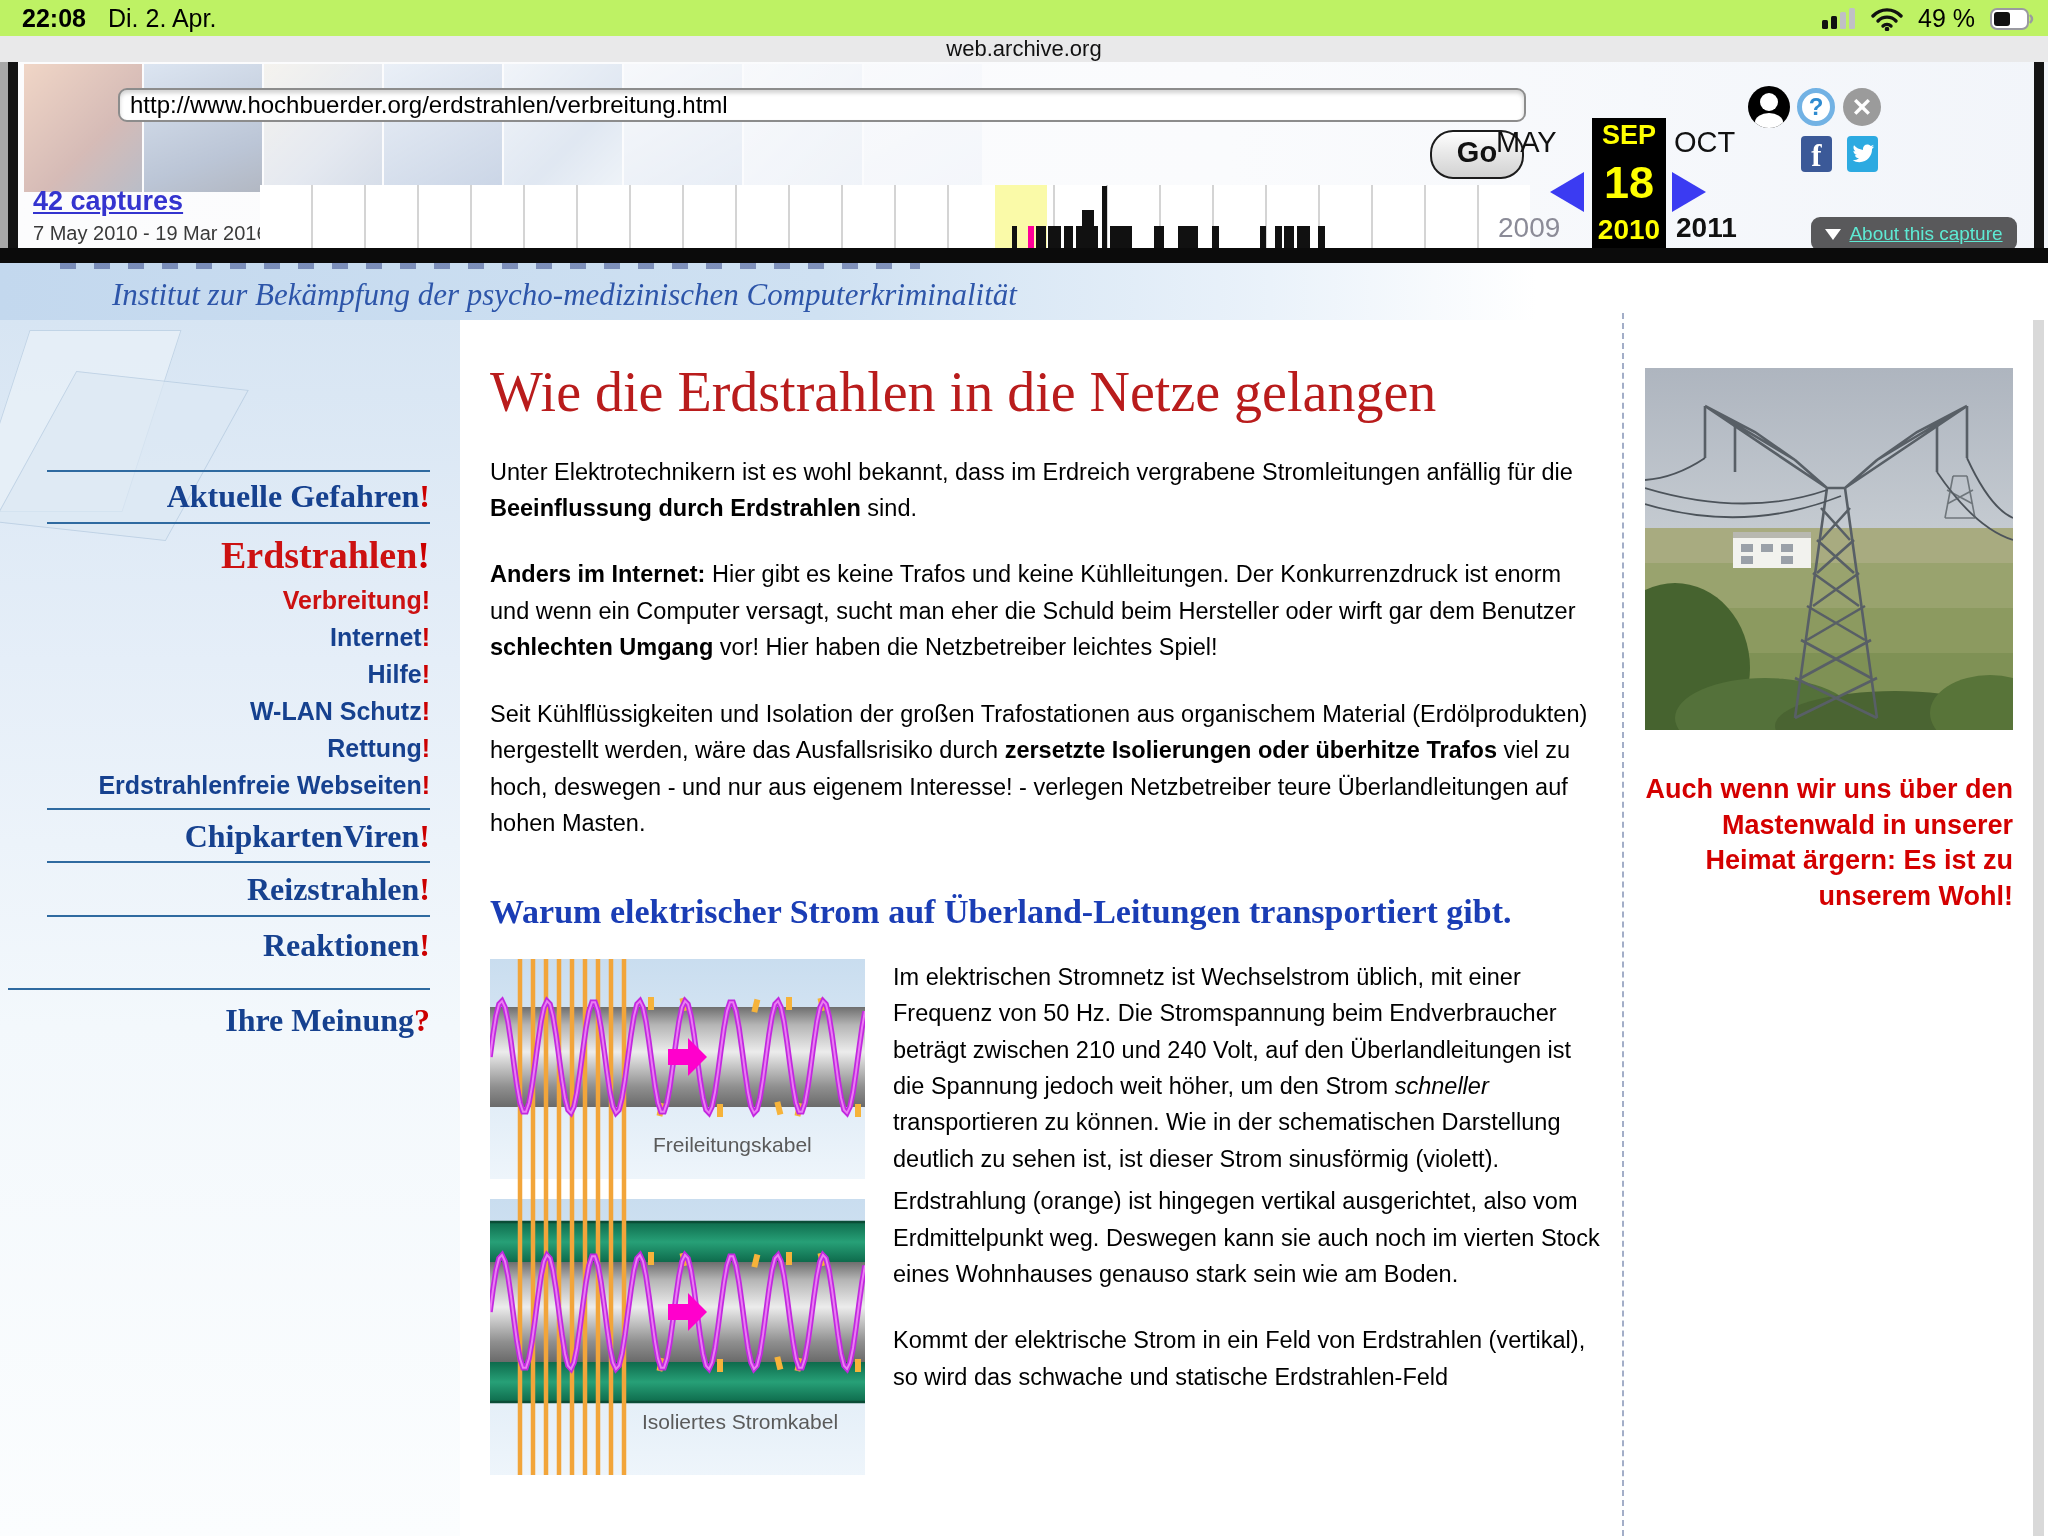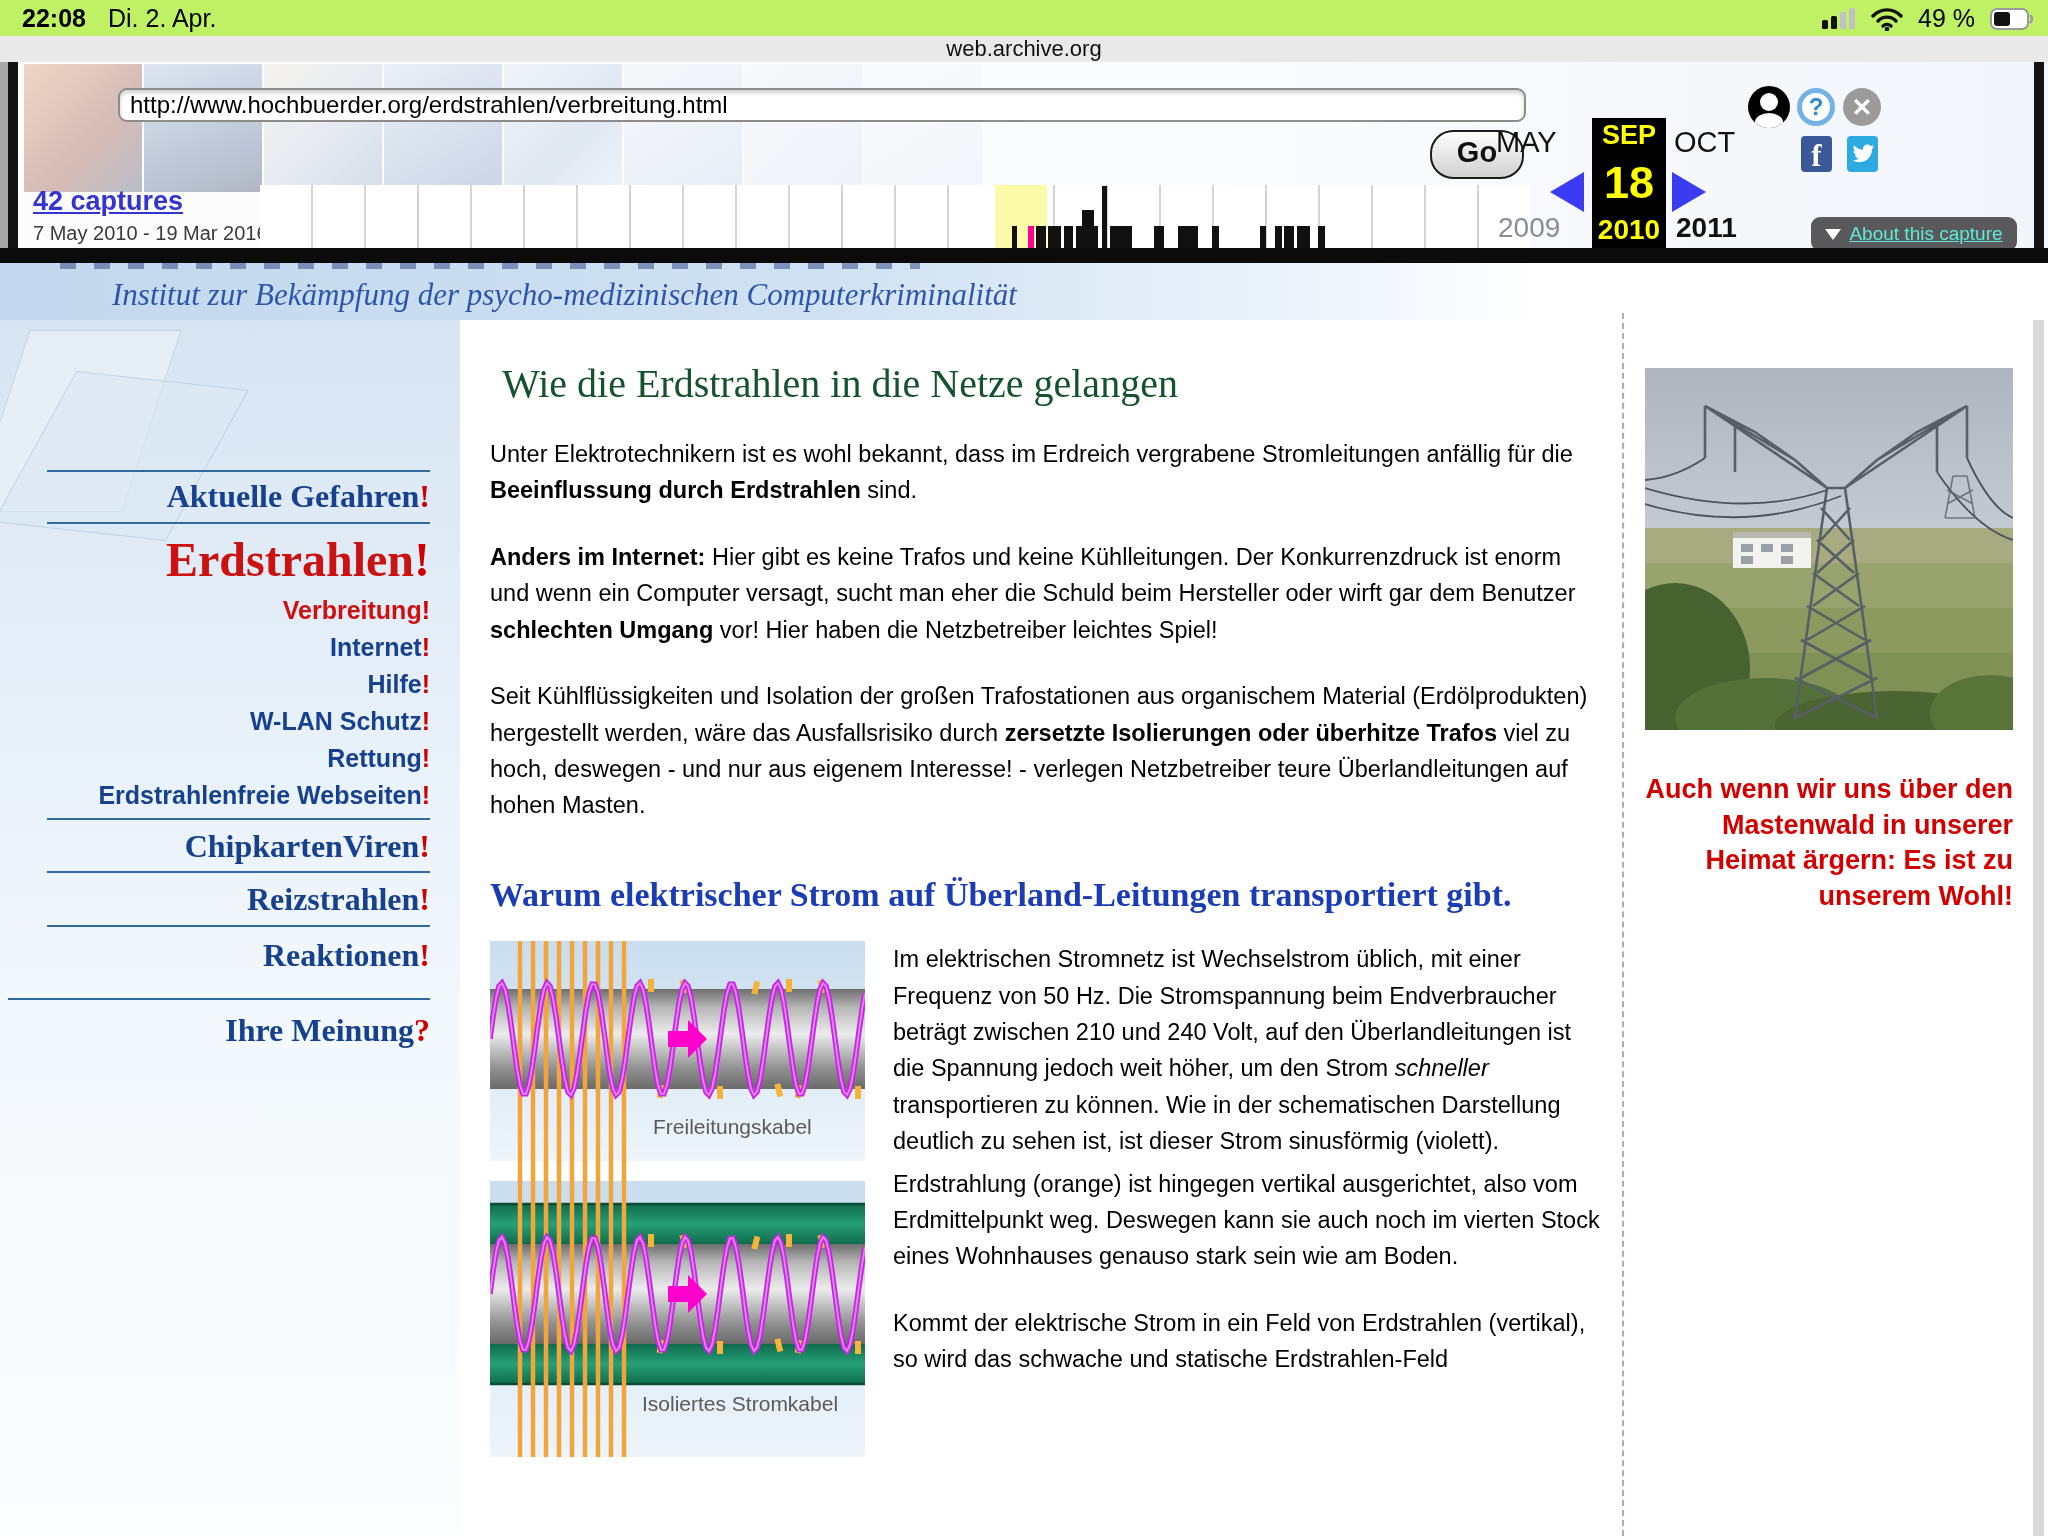--- a/index.html
+++ b/index.html
@@ -88,27 +88,27 @@
   #sidebar{position:absolute;left:0;top:57px;width:460px;height:1216px;
            background:linear-gradient(180deg,#d7e5f3 0%,#e5eef8 28%,#f3f8fc 58%,#fbfdfe 100%);}
   .map1{position:absolute;left:0;top:10px;width:150px;height:180px;background:#e9f1f8;border:1px solid #bcd0e4;transform:skewX(-18deg);opacity:.8;}
   .map2{position:absolute;left:30px;top:60px;width:180px;height:150px;background:#dde9f4;border:1px solid #b2c8de;transform:skewX(-24deg) rotate(6deg);opacity:.7;}
   #nav{position:absolute;left:0;top:150px;width:430px;text-align:right;}
   .nav-hr{border:none;border-top:2px solid #2f6aa0;height:0;width:383px;margin:0 0 0 auto;}
   .nav-hr.long{width:422px;}
   .nv{display:block;text-decoration:none;cursor:pointer;}
   .nv .mk{color:#cc0000;}
   .serif-md{font-family:"Liberation Serif",serif;font-weight:700;font-size:32px;color:#16418f;line-height:1.05;}
-  .serif-lg{font-family:"Liberation Serif",serif;font-weight:700;font-size:48px;line-height:1.0;}
+  .serif-lg{font-family:"Liberation Serif",serif;font-weight:700;font-size:38px;line-height:1.0;}
   .red{color:#cc1111;}
   .sansnv{font-size:25px;font-weight:700;color:#16418f;line-height:1.0;}
   .mt8{margin-top:8px;}.mt10{margin-top:10px;}.mt12{margin-top:12px;}.mt14{margin-top:14px;}.mt26{margin-top:26px;}
 
   #main{position:absolute;left:490px;top:55px;width:1112px;}
-  #main h1{font-family:"Liberation Serif",serif;font-weight:400;font-size:40px;color:#14532d;margin:44px 0 0 12px;line-height:1.1;}
+  #main h1{font-family:"Liberation Serif",serif;font-weight:400;font-size:56px;color:#b91c1c;margin:44px 0 0 0;line-height:1.1;}
   #main p{font-size:23.5px;color:#000;line-height:1.55;margin:30px 0 0 0;}
   #main h2{font-family:"Liberation Serif",serif;font-weight:700;font-size:34px;color:#1a3db5;margin:46px 0 0 0;line-height:1.45;}
   #diagram-wrap{float:left;width:375px;margin:22px 28px 0 0;}
   #p-after-h2{margin-top:22px !important;}
 
   #divider{position:absolute;left:1622px;top:50px;height:1223px;border-left:2px dashed #a3aec8;}
   #scrollstrip{position:absolute;left:2033px;top:57px;width:11px;height:1216px;background:#d9d9d9;}
   #aside{position:absolute;left:1645px;top:105px;width:368px;}
   #aside-caption{margin-top:38px;font-size:27px;font-weight:700;color:#d40000;line-height:1.32;text-align:right;}
 

